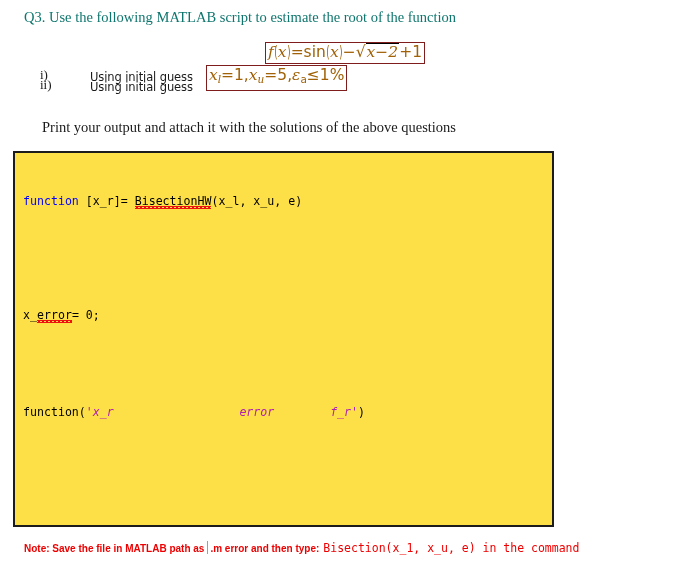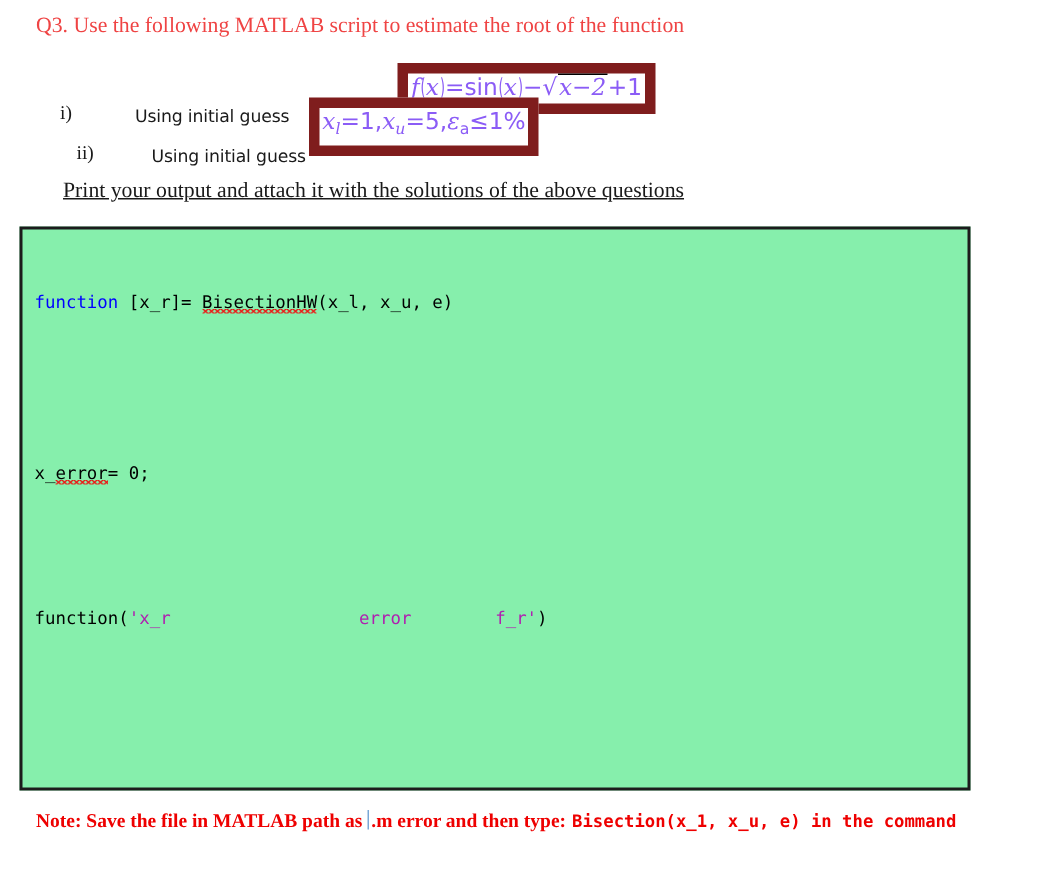--- a/index.html
+++ b/index.html
@@ -18,40 +18,40 @@
   }
 
   
   .q-heading {
     position: absolute;
     left: 24px;
     top: 8px;
     font-family: "Liberation Serif", serif;
     font-size: 14.5px;
     line-height: 18px;
-    color: #ef4444;
+    color: #0f766e;
     white-space: nowrap;
   }
 
   
   .eqn-wrap {
     position: absolute;
     left: 265px;
     top: 42px;
   }
   .mathbox {
     display: inline-block;
-    border: 7px solid #7f1d1d;
+    border: 1px solid #7f1d1d;
     padding: 0px 2px 1px 2px;
     background: #ffffff;
     font-family: "DejaVu Sans", sans-serif;
     font-size: 15.5px;
     line-height: 19px;
     white-space: nowrap;
-    color: #8b5cf6;
+    color: #a16207;
   }
   .mi {
     font-family: "DejaVu Serif", serif;
     font-style: italic;
   }
   .paren-thin {
     display: inline-block;
     transform: scaleX(0.55);
     margin: 0 -1px;
   }
@@ -78,21 +78,21 @@
   }
 
   
   .item-row {
     position: absolute;
     left: 40px;
     display: flex;
     align-items: flex-start;
   }
   .item-row.i1 { top: 65px; }
-  .item-row.i2 { top: 92px; margin-left: 11px; }
+  .item-row.i2 { top: 75px; }
   .item-marker {
     width: 50px;
     font-family: "Liberation Serif", serif;
     font-size: 13px;
     line-height: 20px;
     color: #1a1a1a;
     flex: 0 0 auto;
   }
   .item-text {
     font-family: "DejaVu Sans", sans-serif;
@@ -114,50 +114,49 @@
   
   .print-line {
     position: absolute;
     left: 42px;
     top: 118px;
     font-family: "Liberation Serif", serif;
     font-size: 14.5px;
     line-height: 18px;
     color: #1a1a1a;
     white-space: nowrap;
-    text-decoration: underline;
   }
 
   
   .code-box {
     position: absolute;
     left: 13px;
     top: 151px;
-    width: 634px;
+    width: 541px;
     height: 376px;
     border: 2px solid #1c1c1c;
-    background: #86efac;
+    background: #fde047;
     box-sizing: border-box;
     overflow: hidden;
   }
   .code-inner {
     padding: 7px 0 0 8px;
     font-family: "DejaVu Sans Mono", monospace;
     font-size: 11.6px;
     line-height: 16.3px;
     color: #000000;
     white-space: pre;
   }
   .code-line {
     white-space: pre;
     height: 16.3px;
   }
   .code-line.blank { color: transparent; }
   .kw   { color: #0000ff; }
-  .str  { color: #b020b0; }
+  .str  { color: #b020b0; font-style: italic; }
   .pl   { color: #000000; }
   .sq {
     position: relative;
     display: inline-block;
     background-repeat: repeat-x;
     background-position: 0 100%;
     background-size: 4px 3px;
     background-image:
       linear-gradient(45deg, transparent 40%, #ee1111 40%, #ee1111 60%, transparent 60%),
       linear-gradient(-45deg, transparent 40%, #ee1111 40%, #ee1111 60%, transparent 60%);
@@ -165,31 +164,30 @@
 
   
   .note {
     position: absolute;
     left: 24px;
     top: 538px;
     width: 660px;
     color: #ee0000;
   }
   .note-bold {
-    font-family: Liberation Serif, serif;
+    font-family: Liberation Sans, sans-serif;
     font-weight: bold;
-    font-size: 13px;
+    font-size: 10px;
     line-height: 18px;
   }
   .note-mono {
     font-family: "DejaVu Sans Mono", monospace;
     font-size: 11.5px;
     line-height: 18px;
     color: #ee0000;
-    font-weight: bold;
   }
   .note-caret {
     display: inline-block;
     border-left: 1px solid #7aa7d6;
     height: 13px;
     vertical-align: -2px;
     margin: 0 2px 0 3px;
   }
 </style>
 </head>

